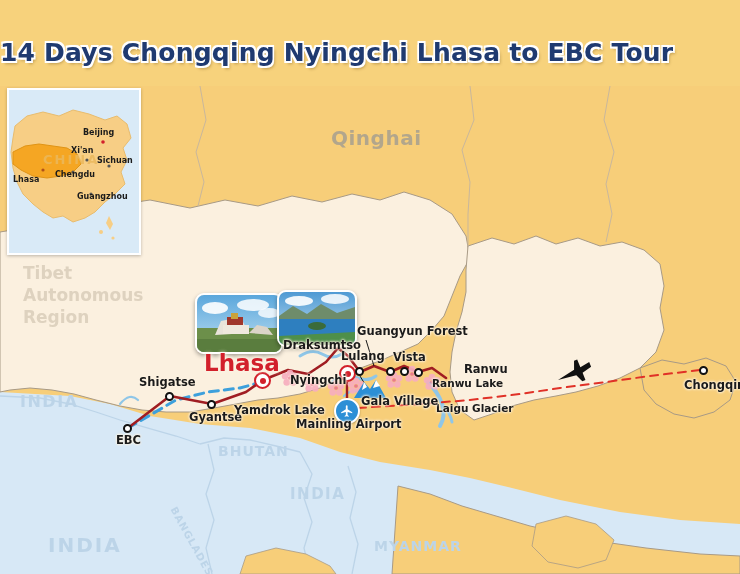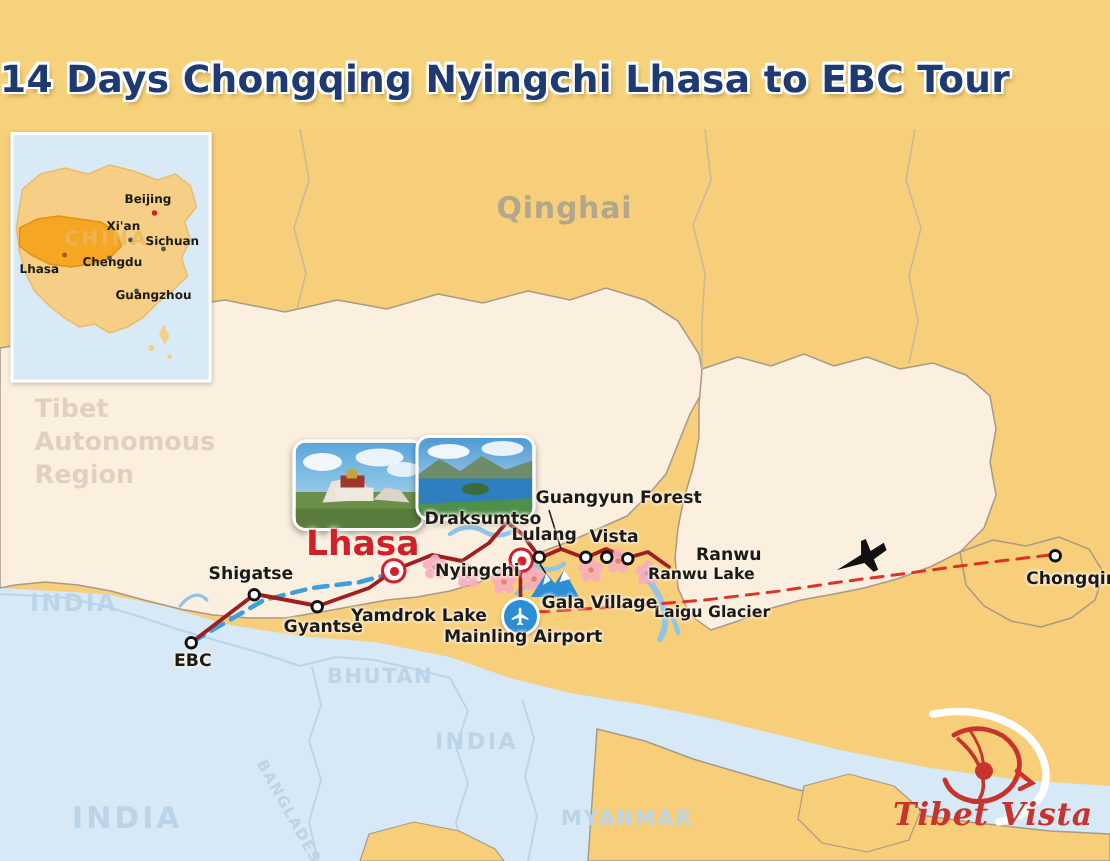--- a/index.html
+++ b/index.html
@@ -384,25 +384,14 @@
   <div class="place" style="left:341px;top:349px;">Lulang</div>
   <div class="place" style="left:393px;top:350px;">Vista</div>
   <div class="place" style="left:425px;top:362px;margin-left:39px;">Ranwu</div>
   <div class="place sm" style="left:432px;top:377px;">Ranwu Lake</div>
   <div class="place sm" style="left:436px;top:402px;">Laigu Glacier</div>
   <div class="place" style="left:357px;top:324px;">Guangyun Forest</div>
   <div class="place" style="left:361px;top:394px;">Gala Village</div>
   <div class="place" style="left:296px;top:417px;">Mainling Airport</div>
   <div class="place" style="left:684px;top:378px;">Chongqing</div>
 
-  <div class="logo">
-    <svg width="140" height="98" viewBox="0 0 140 98">
-      <path d="M30,8 C62,2 96,14 104,40 C110,60 96,76 74,80" fill="none" stroke="#ffffff" stroke-width="5" stroke-linecap="round"></path>
-      <path d="M44,22 C58,14 76,18 84,30 C92,42 86,58 72,64 C58,70 42,64 38,52" fill="none" stroke="#C8342B" stroke-width="3.2" stroke-linecap="round"></path>
-      <path d="M46,24 q12,10 16,22 q4,12 -2,20" fill="none" stroke="#C8342B" stroke-width="2.4"></path>
-      <path d="M54,18 q10,14 10,28" fill="none" stroke="#C8342B" stroke-width="2"></path>
-      <circle cx="64" cy="46" r="6" fill="#C8342B"></circle>
-      <path d="M86,46 L96,54 L88,58" fill="none" stroke="#C8342B" stroke-width="3" stroke-linecap="round"></path>
-    </svg>
-    <div class="logo-text">Tibet Vista</div>
-  </div>
 
 </div>
 
 </body></html>

